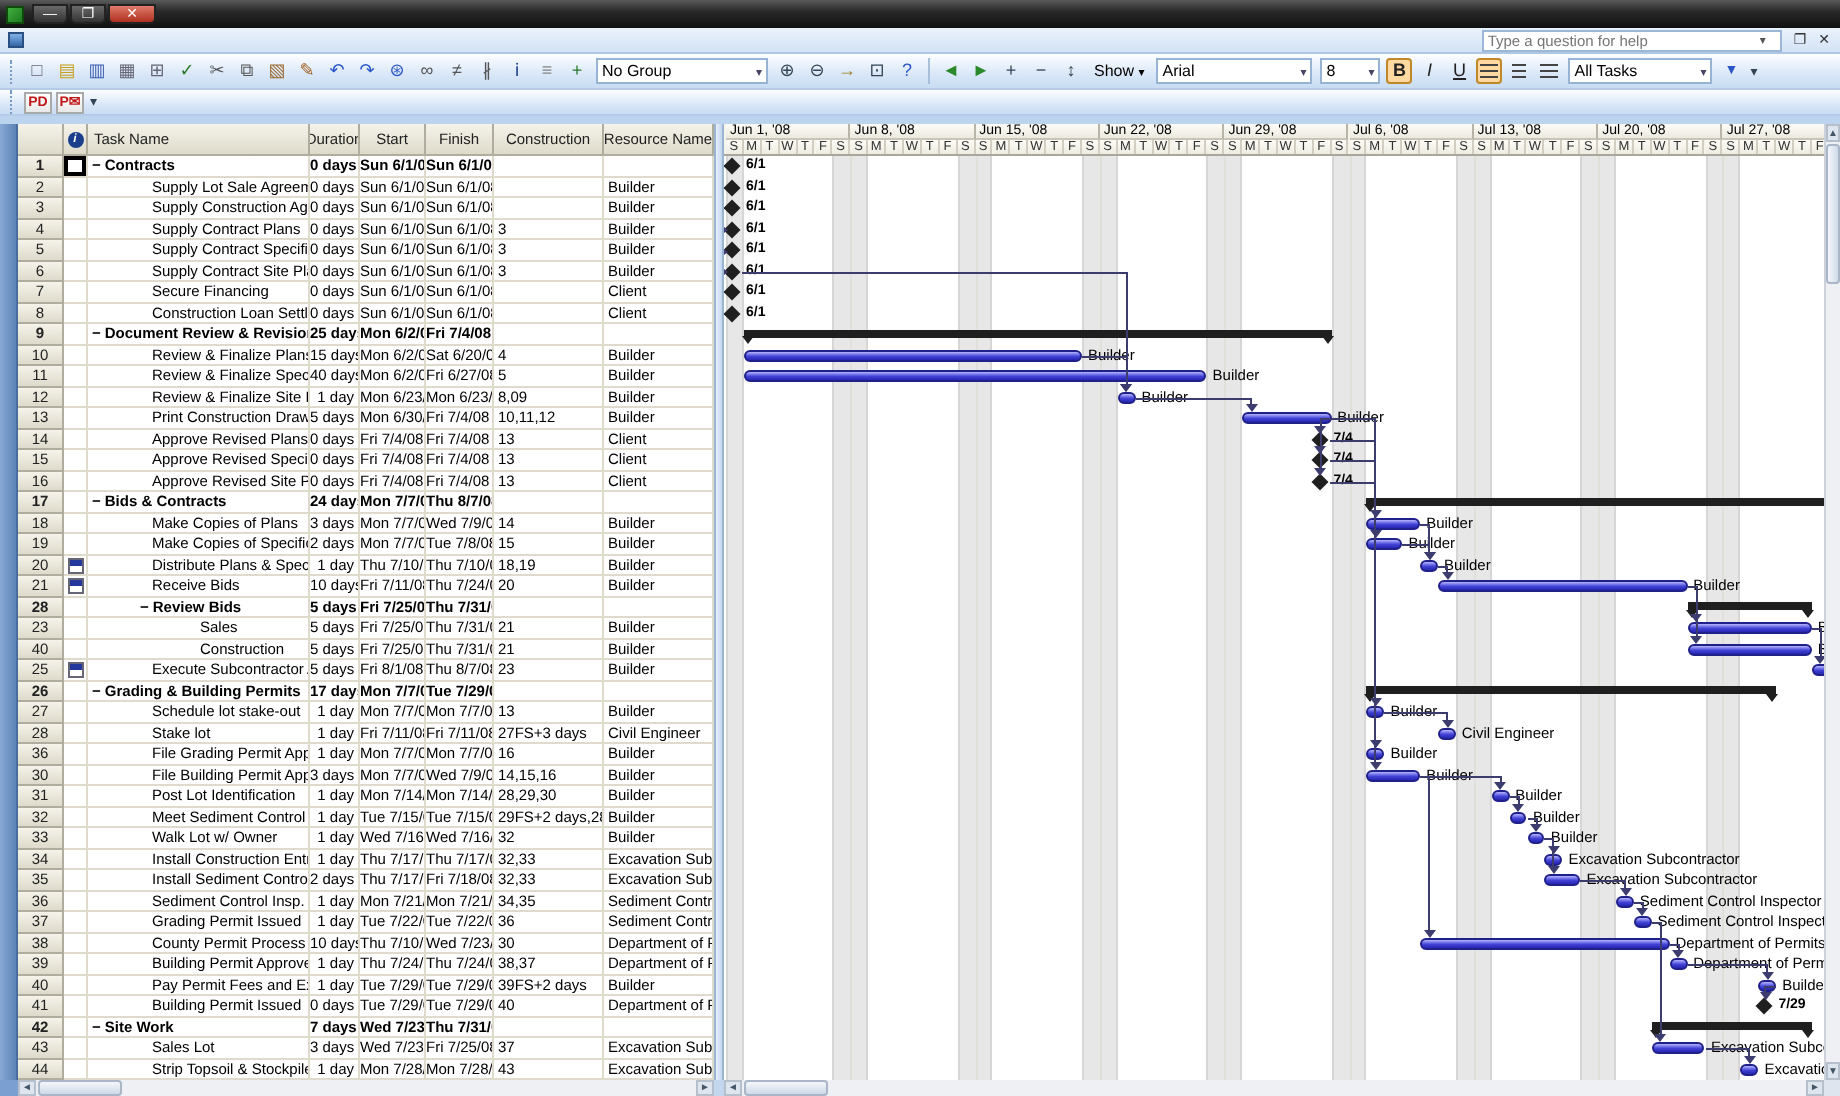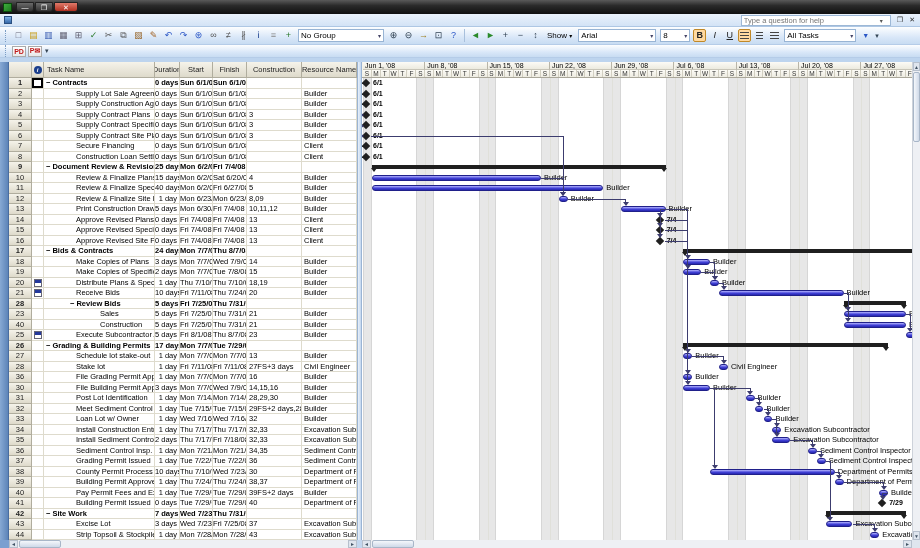--- a/index.html
+++ b/index.html
@@ -540,21 +540,21 @@
             <div class="tcell l" style="width: 111px; padding-left: 32px;">Meet Sediment Control Inspector</div>
             <div class="tcell r" style="width: 25px;">1 day</div>
             <div class="tcell r" style="width: 33px;">Tue 7/15/08</div>
             <div class="tcell r" style="width: 34px;">Tue 7/15/08</div>
             <div class="tcell l" style="width: 55px;">29FS+2 days,28,</div>
             <div class="tcell l" style="width: 55px;">Builder</div>
           </div>
           <div class="trow">
             <div class="tcell num" style="width: 23px;">33</div>
             <div class="tcell" style="width: 12px;"></div>
-            <div class="tcell l" style="width: 111px; padding-left: 32px;">Loan Lot w/ Owner</div>
+            <div class="tcell l" style="width: 111px; padding-left: 32px;">Walk Lot w/ Owner</div>
             <div class="tcell r" style="width: 25px;">1 day</div>
             <div class="tcell r" style="width: 33px;">Wed 7/16/08</div>
             <div class="tcell r" style="width: 34px;">Wed 7/16/08</div>
             <div class="tcell l" style="width: 55px;">32</div>
             <div class="tcell l" style="width: 55px;">Builder</div>
           </div>
           <div class="trow">
             <div class="tcell num" style="width: 23px;">34</div>
             <div class="tcell" style="width: 12px;"></div>
             <div class="tcell l" style="width: 111px; padding-left: 32px;">Install Construction Entrance</div>
@@ -640,21 +640,21 @@
             <div class="tcell l" style="width: 111px; padding-left: 2px;"><span class="minus">−</span>Site Work</div>
             <div class="tcell r" style="width: 25px;">7 days</div>
             <div class="tcell r" style="width: 33px;">Wed 7/23/08</div>
             <div class="tcell r" style="width: 34px;">Thu 7/31/08</div>
             <div class="tcell l" style="width: 55px;"></div>
             <div class="tcell l" style="width: 55px;"></div>
           </div>
           <div class="trow">
             <div class="tcell num" style="width: 23px;">43</div>
             <div class="tcell" style="width: 12px;"></div>
-            <div class="tcell l" style="width: 111px; padding-left: 32px;">Excise Lot</div>
+            <div class="tcell l" style="width: 111px; padding-left: 32px;">Sales Lot</div>
             <div class="tcell r" style="width: 25px;">3 days</div>
             <div class="tcell r" style="width: 33px;">Wed 7/23/08</div>
             <div class="tcell r" style="width: 34px;">Fri 7/25/08</div>
             <div class="tcell l" style="width: 55px;">37</div>
             <div class="tcell l" style="width: 55px;">Excavation Sub</div>
           </div>
           <div class="trow">
             <div class="tcell num" style="width: 23px;">44</div>
             <div class="tcell" style="width: 12px;"></div>
             <div class="tcell l" style="width: 111px; padding-left: 32px;">Strip Topsoil &amp; Stockpile</div>

